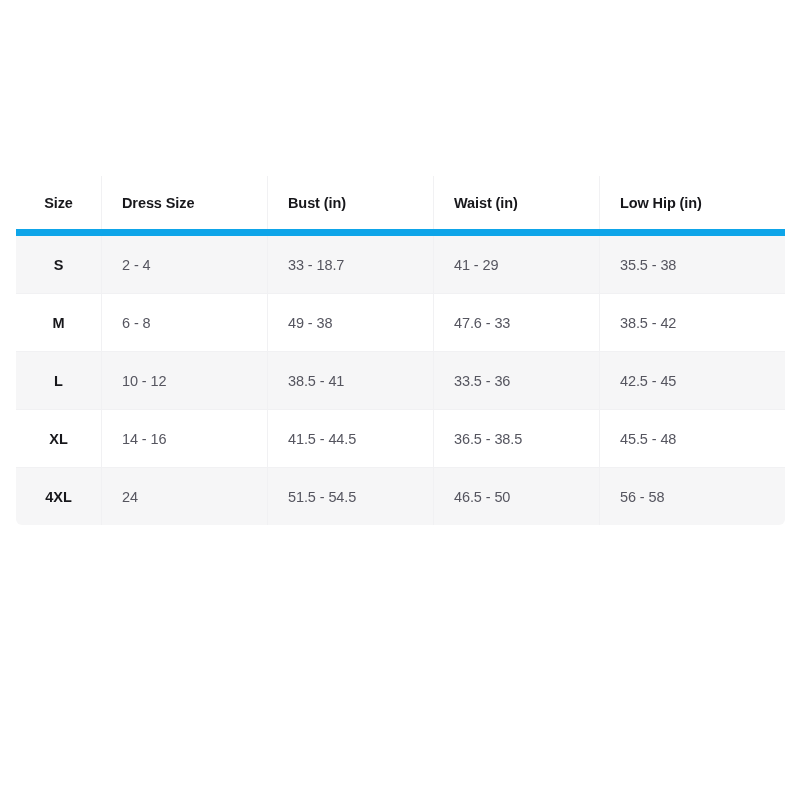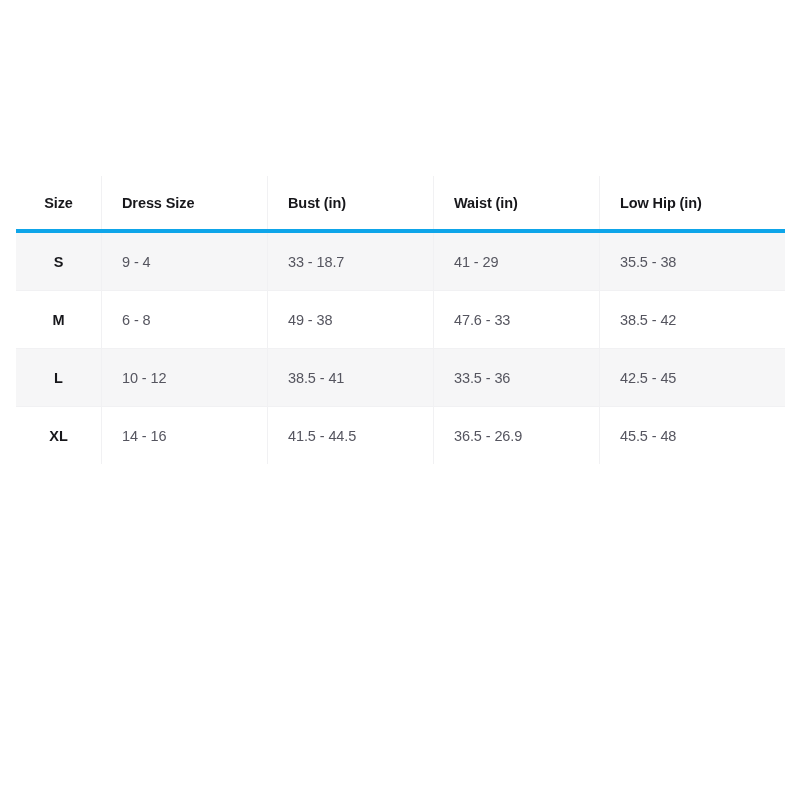--- a/index.html
+++ b/index.html
@@ -53,21 +53,21 @@
   table.size-chart th {
     height: 53px;
     padding: 0 0 0 20px;
     text-align: left;
     vertical-align: middle;
     font-size: 14.5px;
     font-weight: bold;
     color: #17171b;
     letter-spacing: -0.1px;
     border-right: 1px solid #f1f1f3;
-    border-bottom: 4px solid #0ea5e9;
+    border-bottom: 7px solid #0ea5e9;
     white-space: nowrap;
   }
   table.size-chart th:last-child { border-right: none; }
 
   table.size-chart th.th-size {
     text-align: center;
     padding-left: 0;
   }
 
   table.size-chart tbody td {
@@ -113,21 +113,21 @@
           <th class="th-size">Size</th>
           <th>Dress Size</th>
           <th>Bust (in)</th>
           <th>Waist (in)</th>
           <th>Low Hip (in)</th>
         </tr>
       </thead>
       <tbody>
         <tr class="row-shaded">
           <td class="cell-size">S</td>
-          <td>9 - 4</td>
+          <td>2 - 4</td>
           <td>33 - 18.7</td>
           <td>41 - 29</td>
           <td>35.5 - 38</td>
         </tr>
         <tr class="row-plain">
           <td class="cell-size">M</td>
           <td>6 - 8</td>
           <td>49 - 38</td>
           <td>47.6 - 33</td>
           <td>38.5 - 42</td>
@@ -136,19 +136,26 @@
           <td class="cell-size">L</td>
           <td>10 - 12</td>
           <td>38.5 - 41</td>
           <td>33.5 - 36</td>
           <td>42.5 - 45</td>
         </tr>
         <tr class="row-plain">
           <td class="cell-size">XL</td>
           <td>14 - 16</td>
           <td>41.5 - 44.5</td>
-          <td>36.5 - 26.9</td>
+          <td>36.5 - 38.5</td>
           <td>45.5 - 48</td>
+        </tr>
+        <tr class="row-shaded">
+          <td class="cell-size">4XL</td>
+          <td>24</td>
+          <td>51.5 - 54.5</td>
+          <td>46.5 - 50</td>
+          <td>56 - 58</td>
         </tr>
       </tbody>
     </table>
   </div>
 </div>
 
 </body></html>

